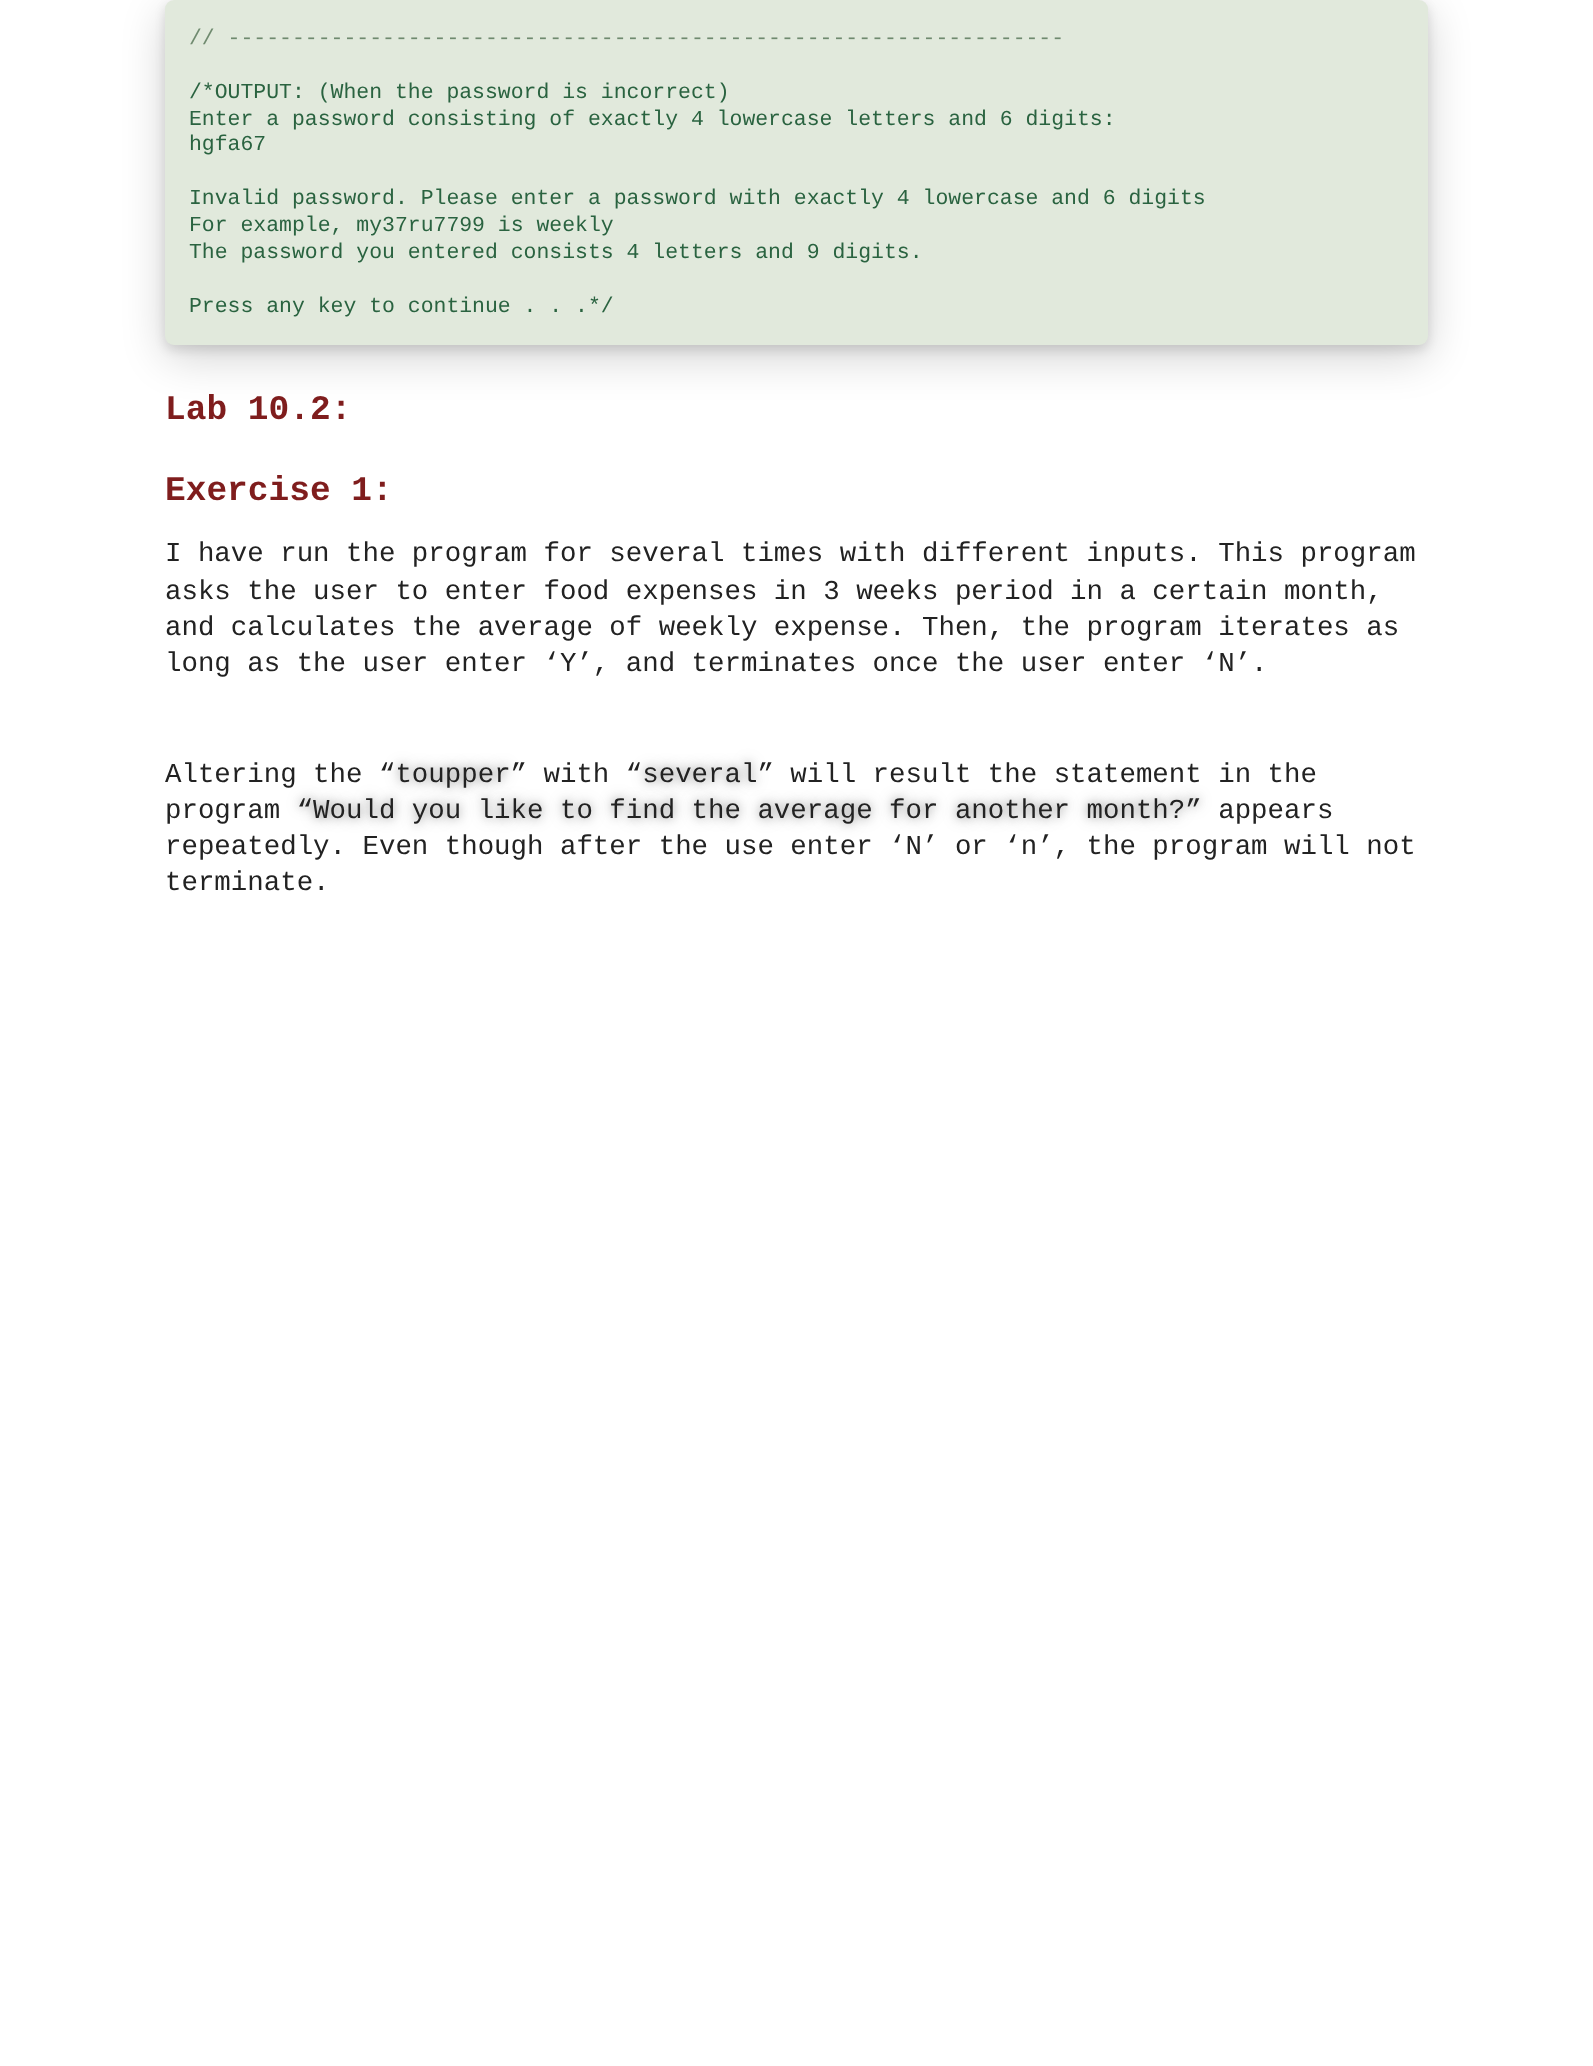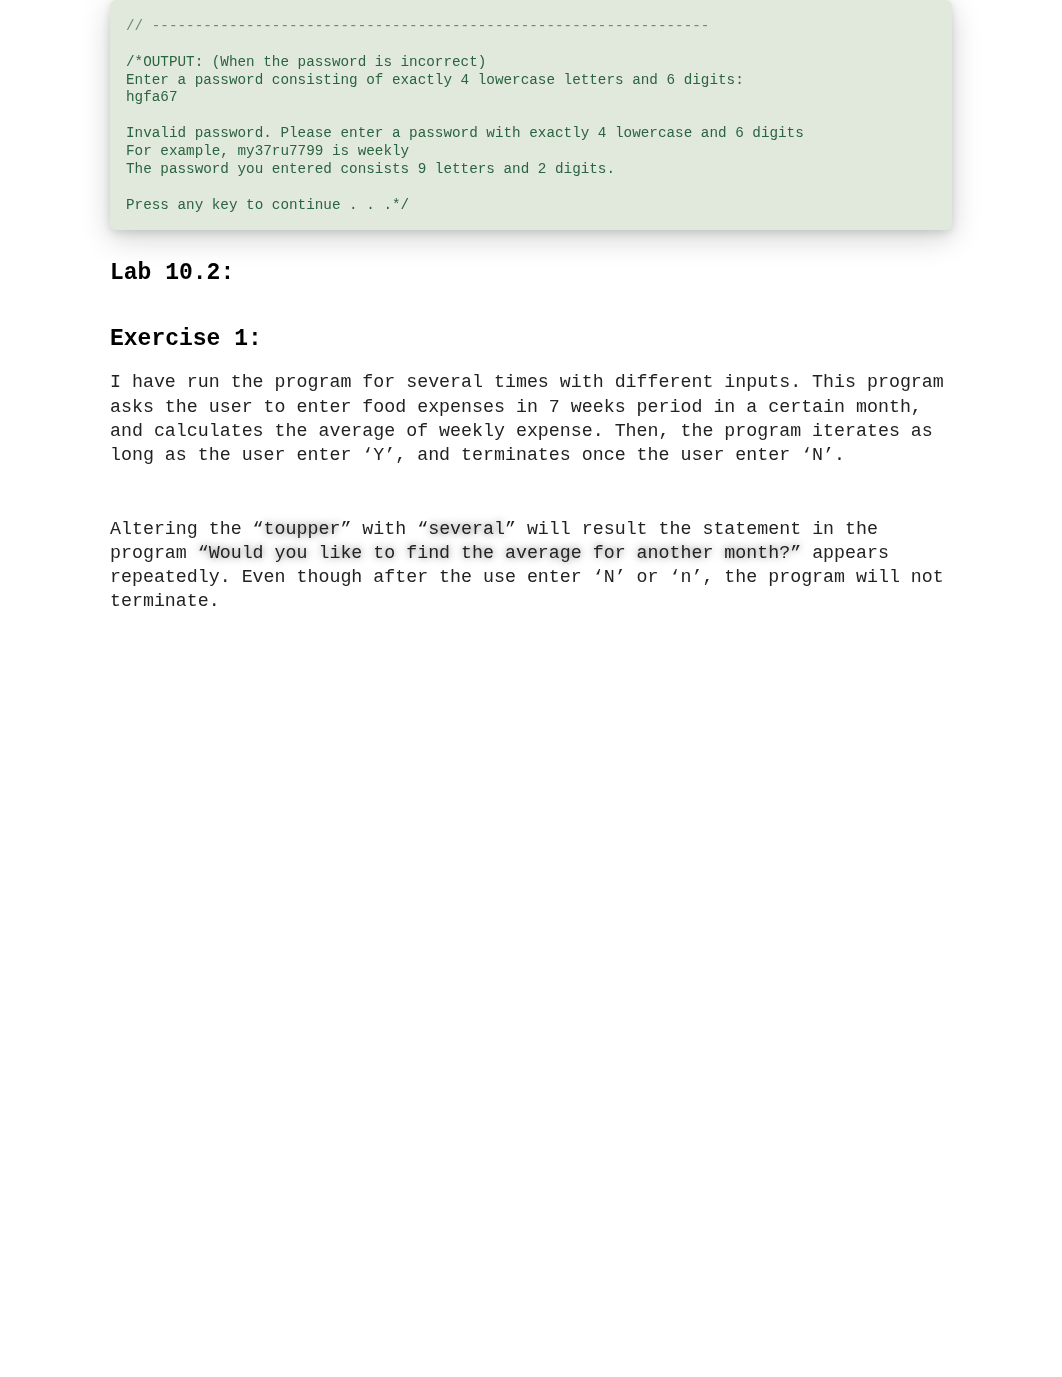--- a/index.html
+++ b/index.html
@@ -28,31 +28,31 @@
       line-height: 1.25;
       white-space: pre;
       font-family: "Consolas", "Courier New", monospace;
     }
     .code-comment-grey {
       color: #6f8a6f;
     }
     .heading {
       font-family: "Consolas", "Courier New", monospace;
       font-weight: bold;
-      color: #000000;
+      color: #7f1d1d;
       margin-top: 28px;
       margin-bottom: 18px;
     }
     .heading-lab {
       font-size: 23px;
       margin-top: 20px;
     }
     .heading-ex {
       font-size: 23px;
-      margin-top: 40px;
+      margin-top: 28px;
     }
     .body-text {
       font-family: "Consolas", "Courier New", monospace;
       font-size: 18.3px;
       color: #222;
       line-height: 1.32;
       margin-bottom: 50px;
     }
     .body-text.last {
       margin-bottom: 0;
@@ -67,25 +67,25 @@
 <div class="page">
 
   <div class="code-block"><span class="code-comment-grey">// -----------------------------------------------------------------</span>
 
 <span>/*OUTPUT: (When the password is incorrect)</span>
 <span>Enter a password consisting of exactly 4 lowercase letters and 6 digits:</span>
 <span>hgfa67</span>
 
 <span>Invalid password. Please enter a password with exactly 4 lowercase and 6 digits</span>
 <span>For example, my37ru7799 is weekly</span>
-<span>The password you entered consists 9 letters and 2 digits.</span>
+<span>The password you entered consists 4 letters and 9 digits.</span>
 
 <span>Press any key to continue . . .*/</span></div>
 
   <div class="heading heading-lab">Lab 10.2:</div>
 
   <div class="heading heading-ex">Exercise 1:</div>
-  <div class="body-text">I have run the program for several times with different inputs. This program asks the user to enter food expenses in 7 weeks period in a certain month, and calculates the average of weekly expense. Then, the program iterates as long as the user enter ‘Y’, and terminates once the user enter ‘N’.</div>
+  <div class="body-text">I have run the program for several times with different inputs. This program asks the user to enter food expenses in 3 weeks period in a certain month, and calculates the average of weekly expense. Then, the program iterates as long as the user enter ‘Y’, and terminates once the user enter ‘N’.</div>
 
 
   <div class="body-text last"><span>Altering the “</span><span class="hl">toupper</span><span>” with “</span><span class="hl">several</span><span>” will result the statement in the program </span><span class="hl">“Would you like to find the average for another month?”</span><span> appears repeatedly. Even though after the use enter ‘N’ or ‘n’, the program will not terminate.</span></div>
 
 </div>
 
 </body></html>

